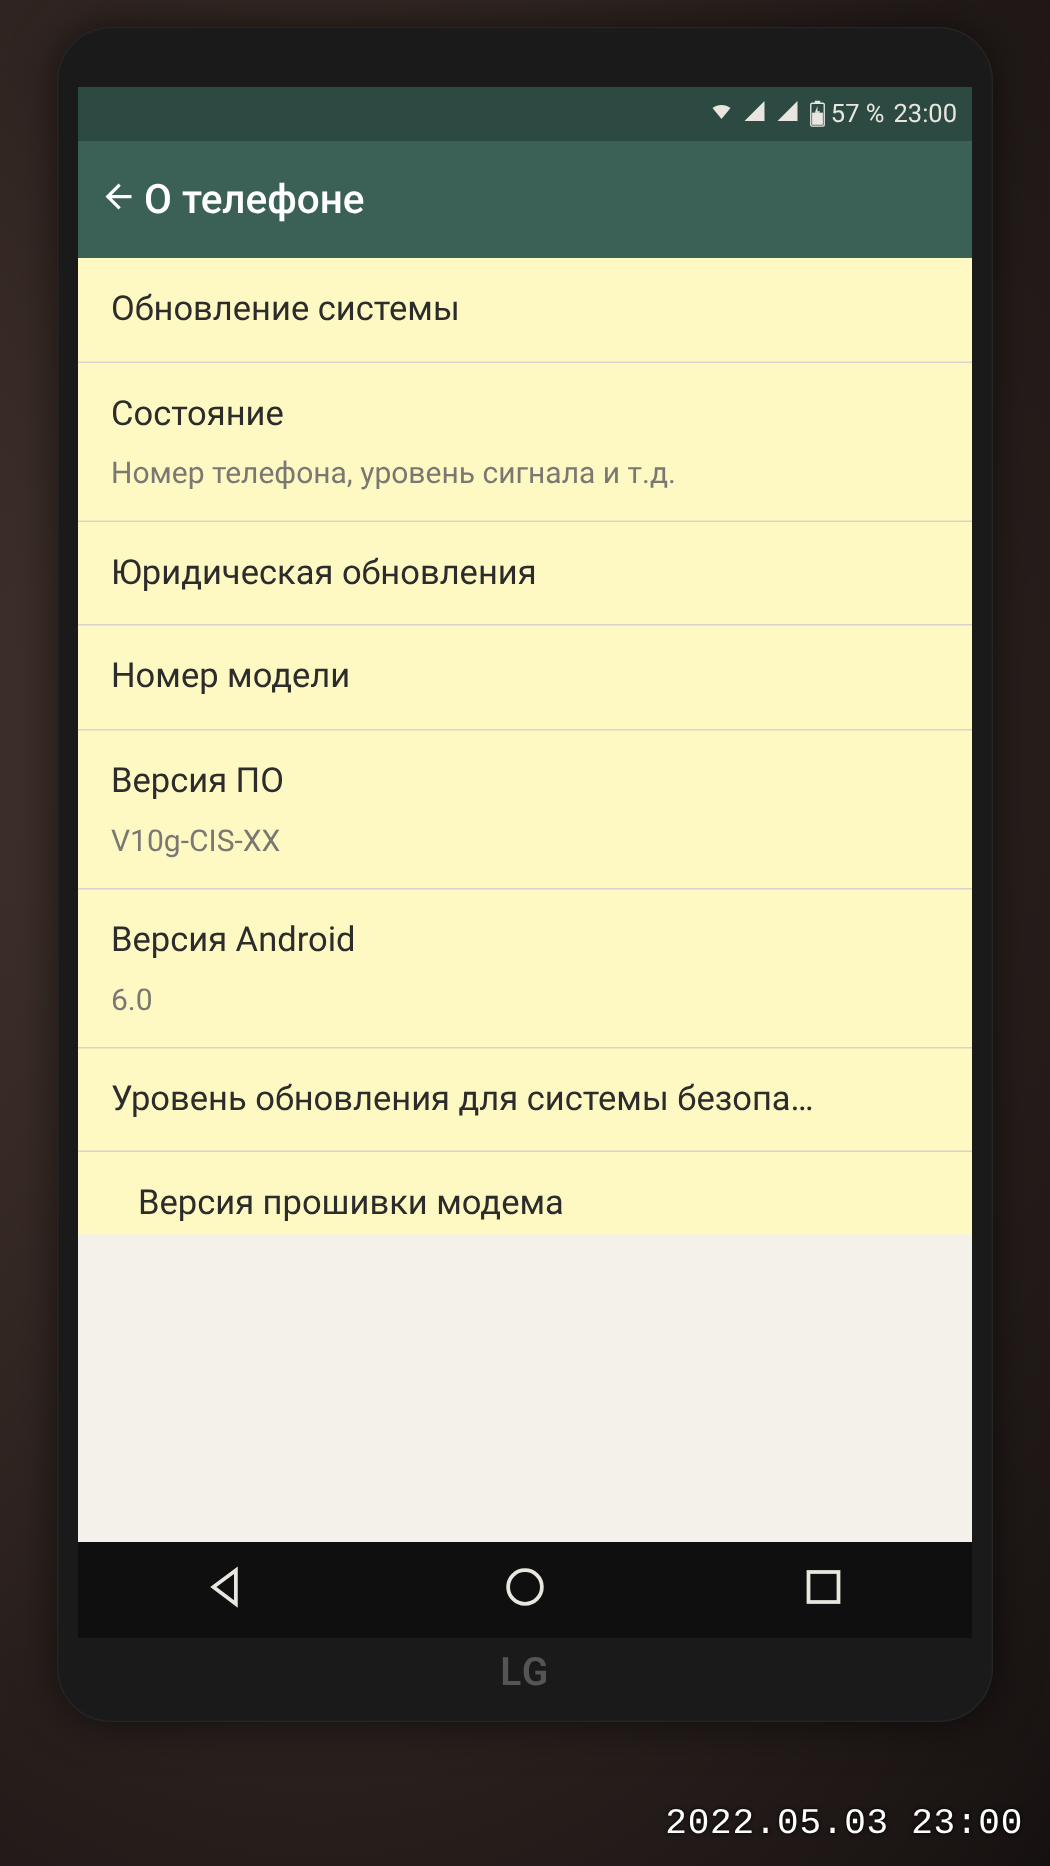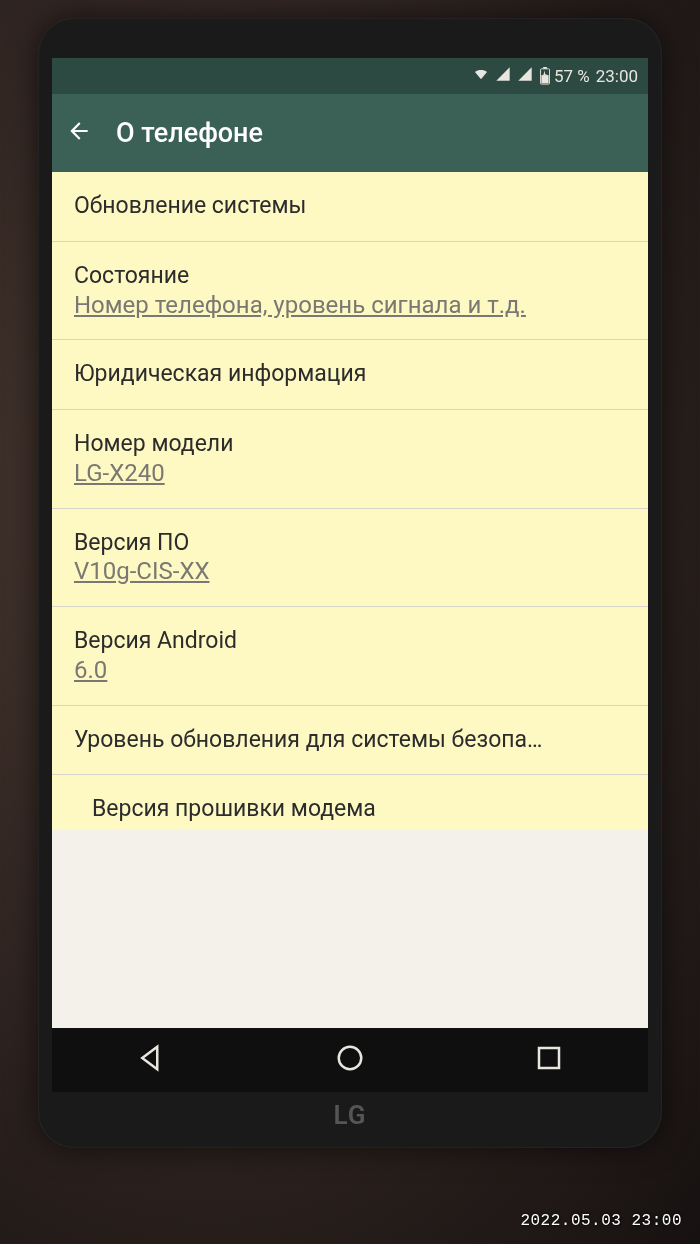--- a/index.html
+++ b/index.html
@@ -65,21 +65,21 @@
       width: 12px;
       height: 18px;
     }
     .appbar {
       height: 78px;
       background: #3b6157;
       color: #fff;
       display: flex;
       align-items: center;
       padding: 0 14px;
-      gap: 24px;
+      gap: 4px;
     }
     .appbar .back svg {
       width: 26px;
       height: 26px;
       fill: #fff;
     }
     .appbar .title {
       font-size: 27px;
       font-weight: 500;
     }
@@ -92,25 +92,24 @@
     }
     .row .primary {
       font-size: 23px;
       color: #2c2c2c;
       line-height: 1.25;
       white-space: nowrap;
       overflow: hidden;
       text-overflow: ellipsis;
     }
     .row .secondary {
-      font-size: 24px;
+      font-size: 20px;
       color: #7a7872;
-      margin-top: 0;
+      margin-top: 12px;
       line-height: 1.2;
-      text-decoration: underline;
     }
     .row.partial {
       border-bottom: none;
       padding-bottom: 6px;
       padding-left: 40px;
     }
     .navbar {
       position: absolute;
       left: 14px;
       right: 14px;
@@ -138,21 +137,21 @@
       font-size: 26px;
       font-weight: 600;
       letter-spacing: 1px;
     }
     .camera-timestamp {
       position: absolute;
       right: 18px;
       bottom: 14px;
       color: #fff;
       font-family: "Courier New", monospace;
-      font-size: 16px;
+      font-size: 24px;
       text-shadow: 0 0 3px #000;
       letter-spacing: 0.5px;
     }
   </style>
 </head>
 <body>
 
 <div class="photo-bg"></div>
 
 <div class="phone">
@@ -198,25 +197,24 @@
 
     <div class="list">
       <div class="row">
         <div class="primary">Обновление системы</div>
       </div>
       <div class="row">
         <div class="primary">Состояние</div>
         <div class="secondary">Номер телефона, уровень сигнала и т.д.</div>
       </div>
       <div class="row">
-        <div class="primary">Юридическая информация</div>
+        <div class="primary">Юридическая обновления</div>
       </div>
       <div class="row">
         <div class="primary">Номер модели</div>
-        <div class="secondary">LG-X240</div>
       </div>
       <div class="row">
         <div class="primary">Версия ПО</div>
         <div class="secondary">V10g-CIS-XX</div>
       </div>
       <div class="row">
         <div class="primary">Версия Android</div>
         <div class="secondary">6.0</div>
       </div>
       <div class="row">

